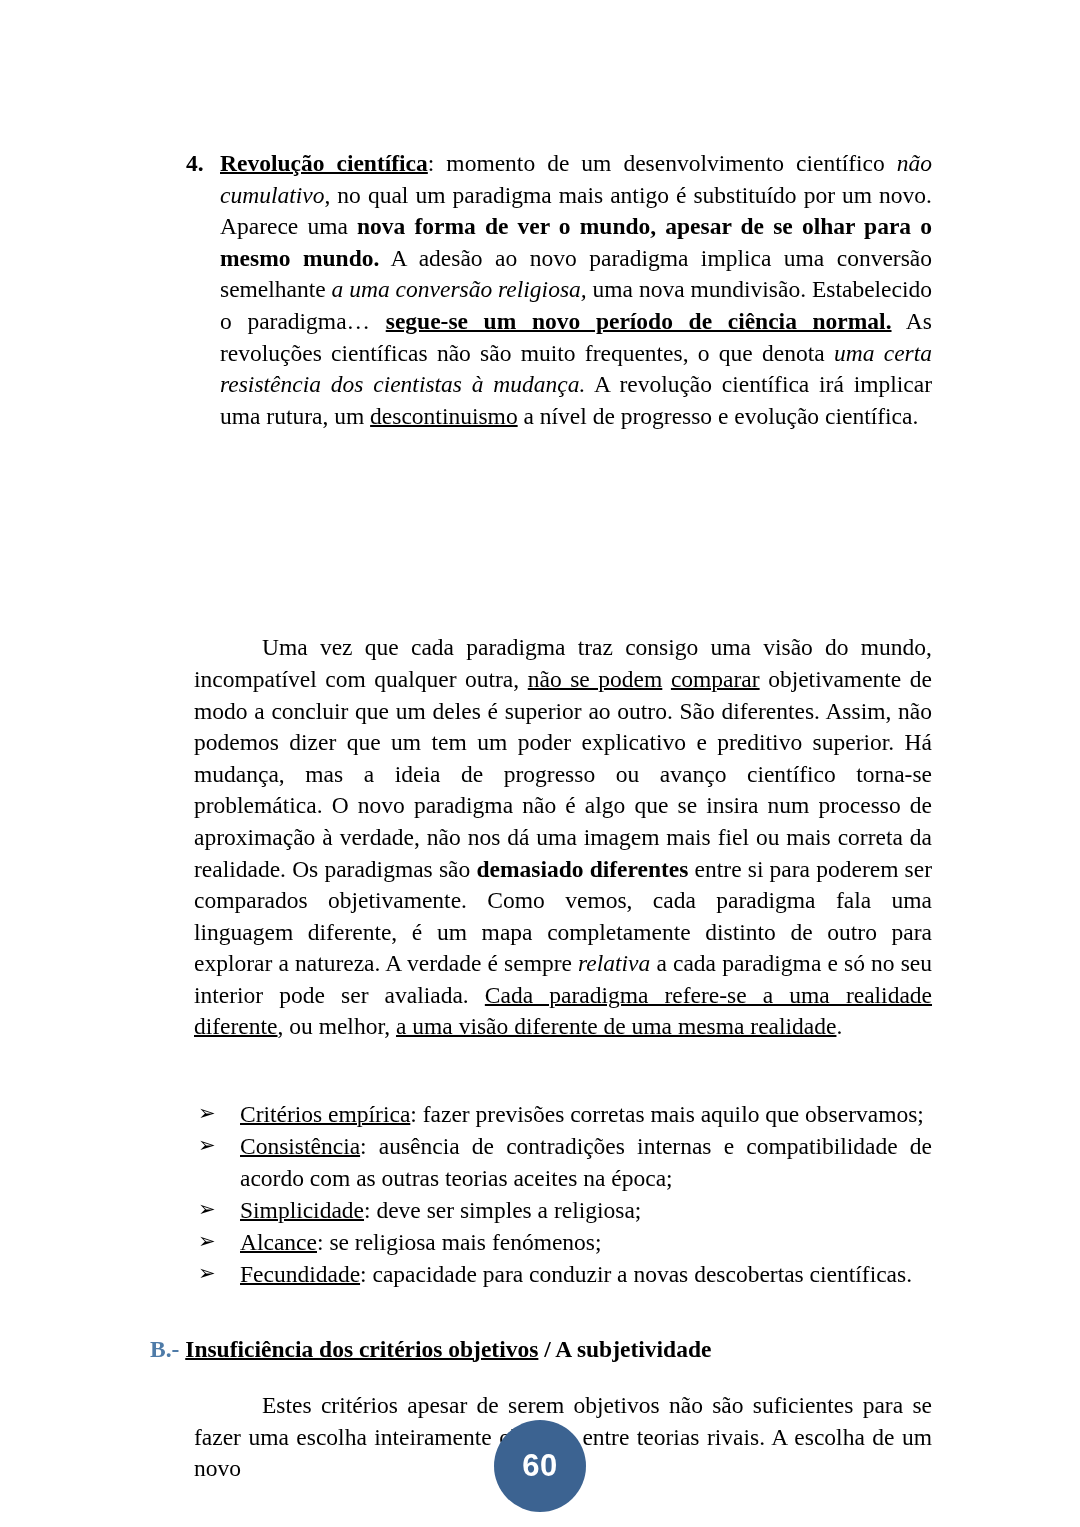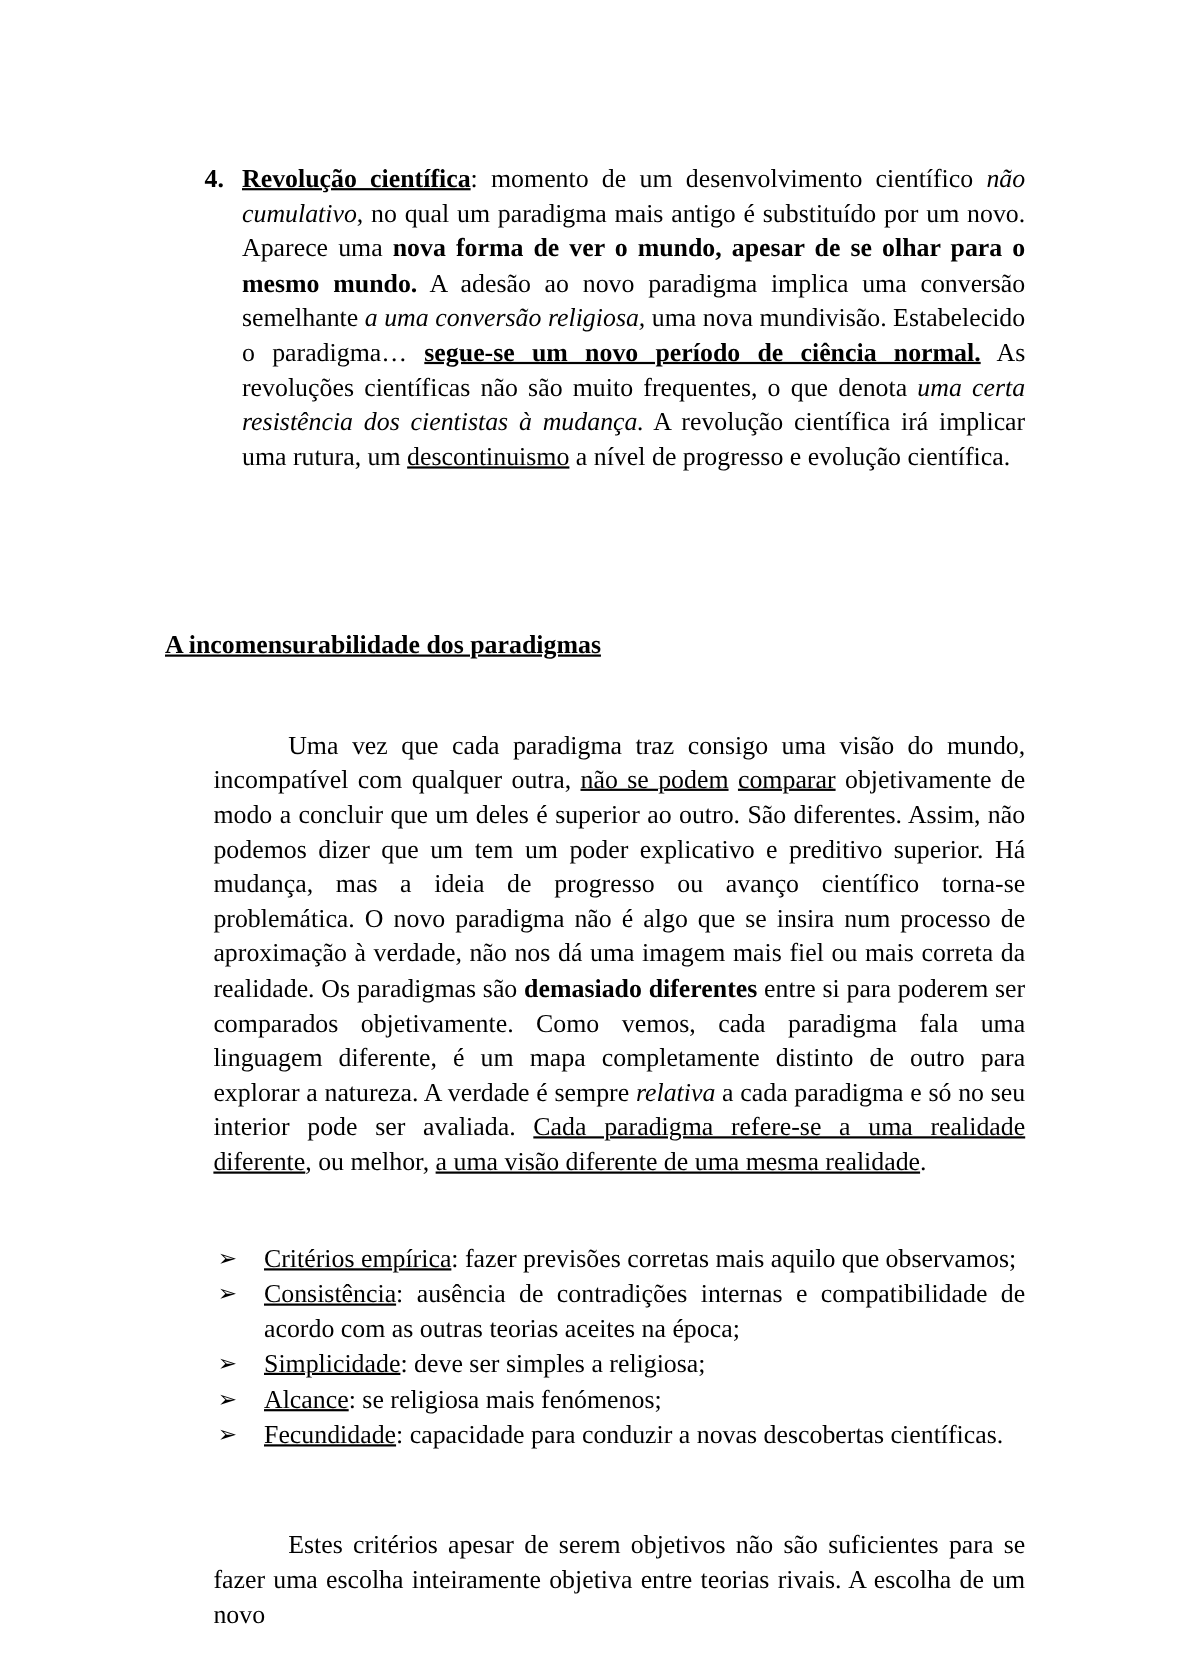--- a/index.html
+++ b/index.html
@@ -140,23 +140,20 @@
 
   <div class="content">
 
     <div class="num-item">
       <span class="marker">4.</span>
       <span><span class="bu">Revolução científica</span>: momento de um desenvolvimento científico <i>não cumulativo</i>, no qual um paradigma mais antigo é substituído por um novo. Aparece uma <b>nova forma de ver o mundo, apesar de se olhar para o mesmo mundo.</b> A adesão ao novo paradigma implica uma conversão semelhante <i>a uma conversão religiosa,</i> uma nova mundivisão. Estabelecido o paradigma… <span class="bu">segue-se um novo período de ciência normal.</span> As revoluções científicas não são muito frequentes, o que denota <i>uma certa resistência dos cientistas à mudança.</i> A revolução científica irá implicar uma rutura, um <span class="u">descontinuismo</span> a nível de progresso e evolução científica.</span>
     </div>
 
     <div class="gap-xl"></div>
 
-    <div class="sec-heading">
-      <span class="u">A incomensurabilidade dos paradigmas</span>
-    </div>
 
     <div class="gap-l"></div>
 
     <div class="body-par">Uma vez que cada paradigma traz consigo uma visão do  mundo, incompatível com qualquer outra, <span class="u">não se podem</span> <span class="u">comparar</span> objetivamente de modo a concluir que um deles é superior ao outro. São diferentes. Assim, não podemos dizer que um tem um poder explicativo e preditivo superior. Há mudança, mas a ideia de progresso ou avanço científico torna-se problemática. O novo paradigma não é algo que se insira num processo de aproximação à verdade, não nos dá uma imagem mais fiel ou mais correta da realidade. Os paradigmas são <b>demasiado diferentes</b> entre si para poderem ser comparados objetivamente. Como vemos, cada paradigma fala uma linguagem diferente, é um mapa completamente distinto de outro para explorar a natureza. A verdade é sempre <i>relativa</i> a cada paradigma e só no seu interior pode ser avaliada. <span class="u">Cada paradigma refere-se a uma realidade diferente</span>, ou melhor, <span class="u">a uma visão diferente de uma mesma realidade</span>.</div>
 
     <div class="gap-m"></div>
 
 
     <div class="gap-xs"></div>
 
@@ -178,21 +175,25 @@
         <span class="term">Alcance</span><span>: se religiosa mais fenómenos;</span>
       </li>
       <li>
         <span class="arrow">➢</span>
         <span class="term">Fecundidade</span><span>: capacidade para conduzir a novas descobertas científicas.</span>
       </li>
     </ul>
 
     <div class="gap-m"></div>
 
+    <div class="lettered-heading"><span class="ltr-blue">B.-</span> <span class="u">Insuficiência dos critérios objetivos</span><span> / A subjetividade</span></div>
 
     <div class="gap-s"></div>
 
     <div class="body-par">Estes critérios apesar de serem objetivos não são suficientes para se fazer uma escolha inteiramente objetiva entre teorias rivais. A escolha de um novo</div>
 
   </div>
 
+  <div class="page-badge">
+    <span>60</span>
+  </div>
 
 </div>
 
 </body></html>

